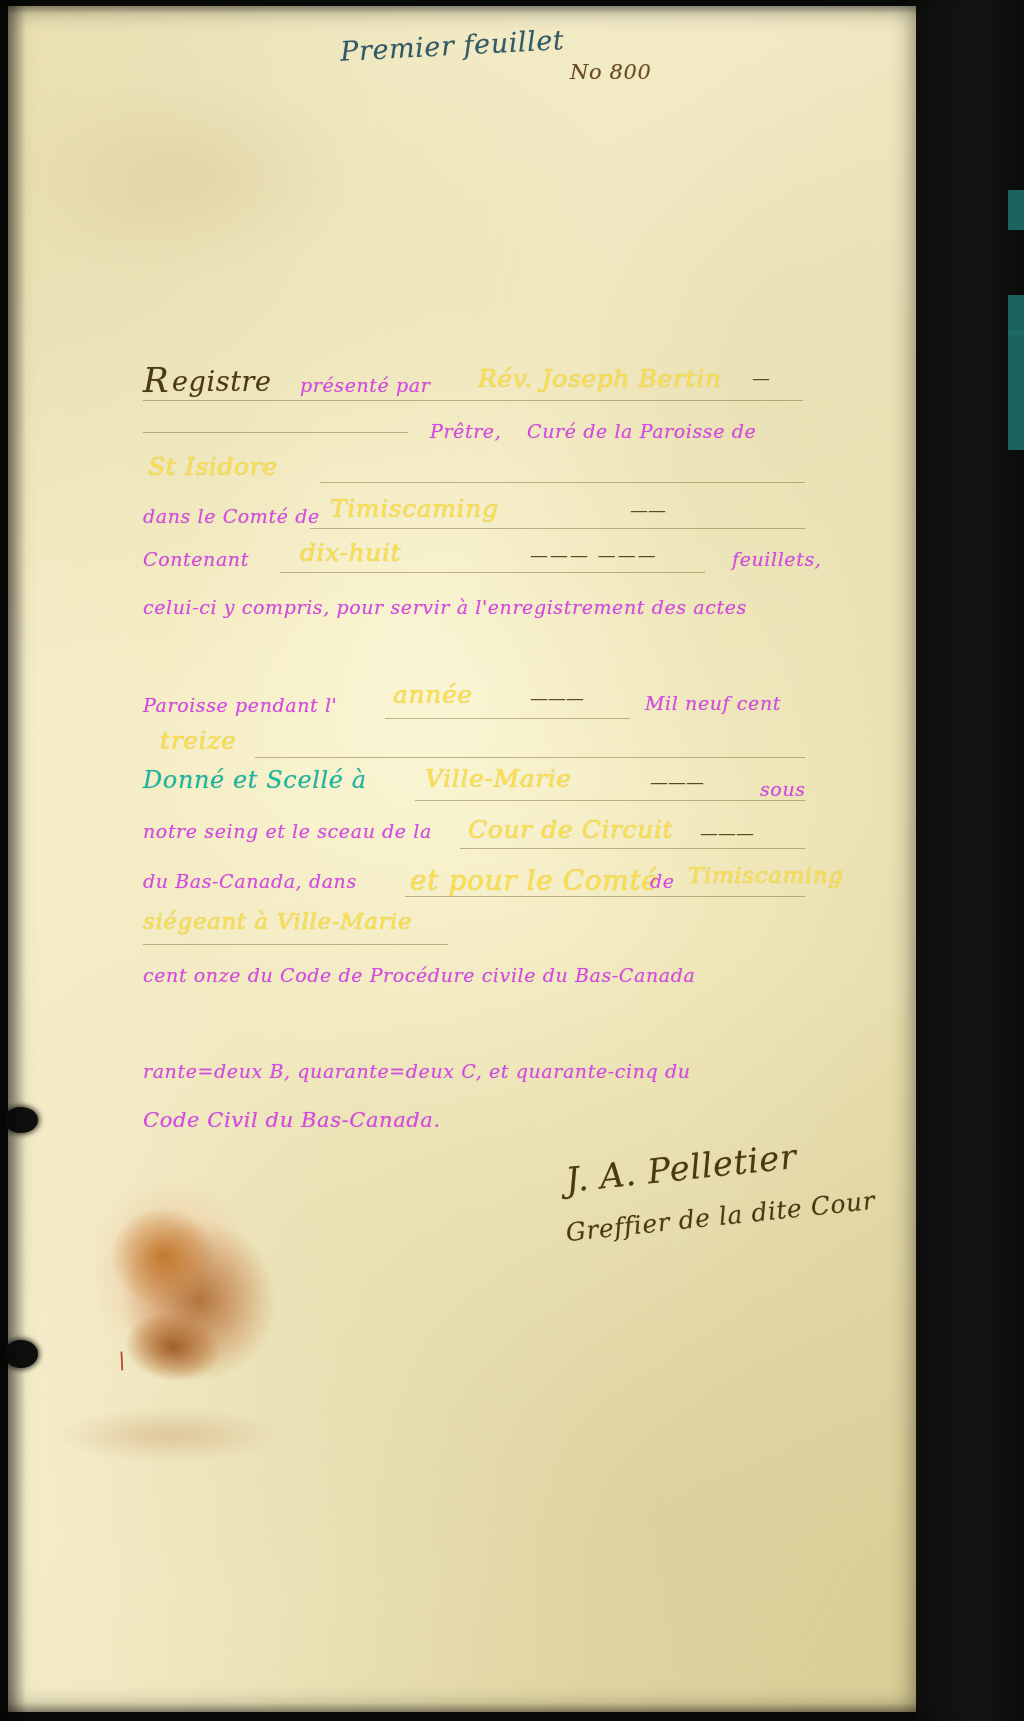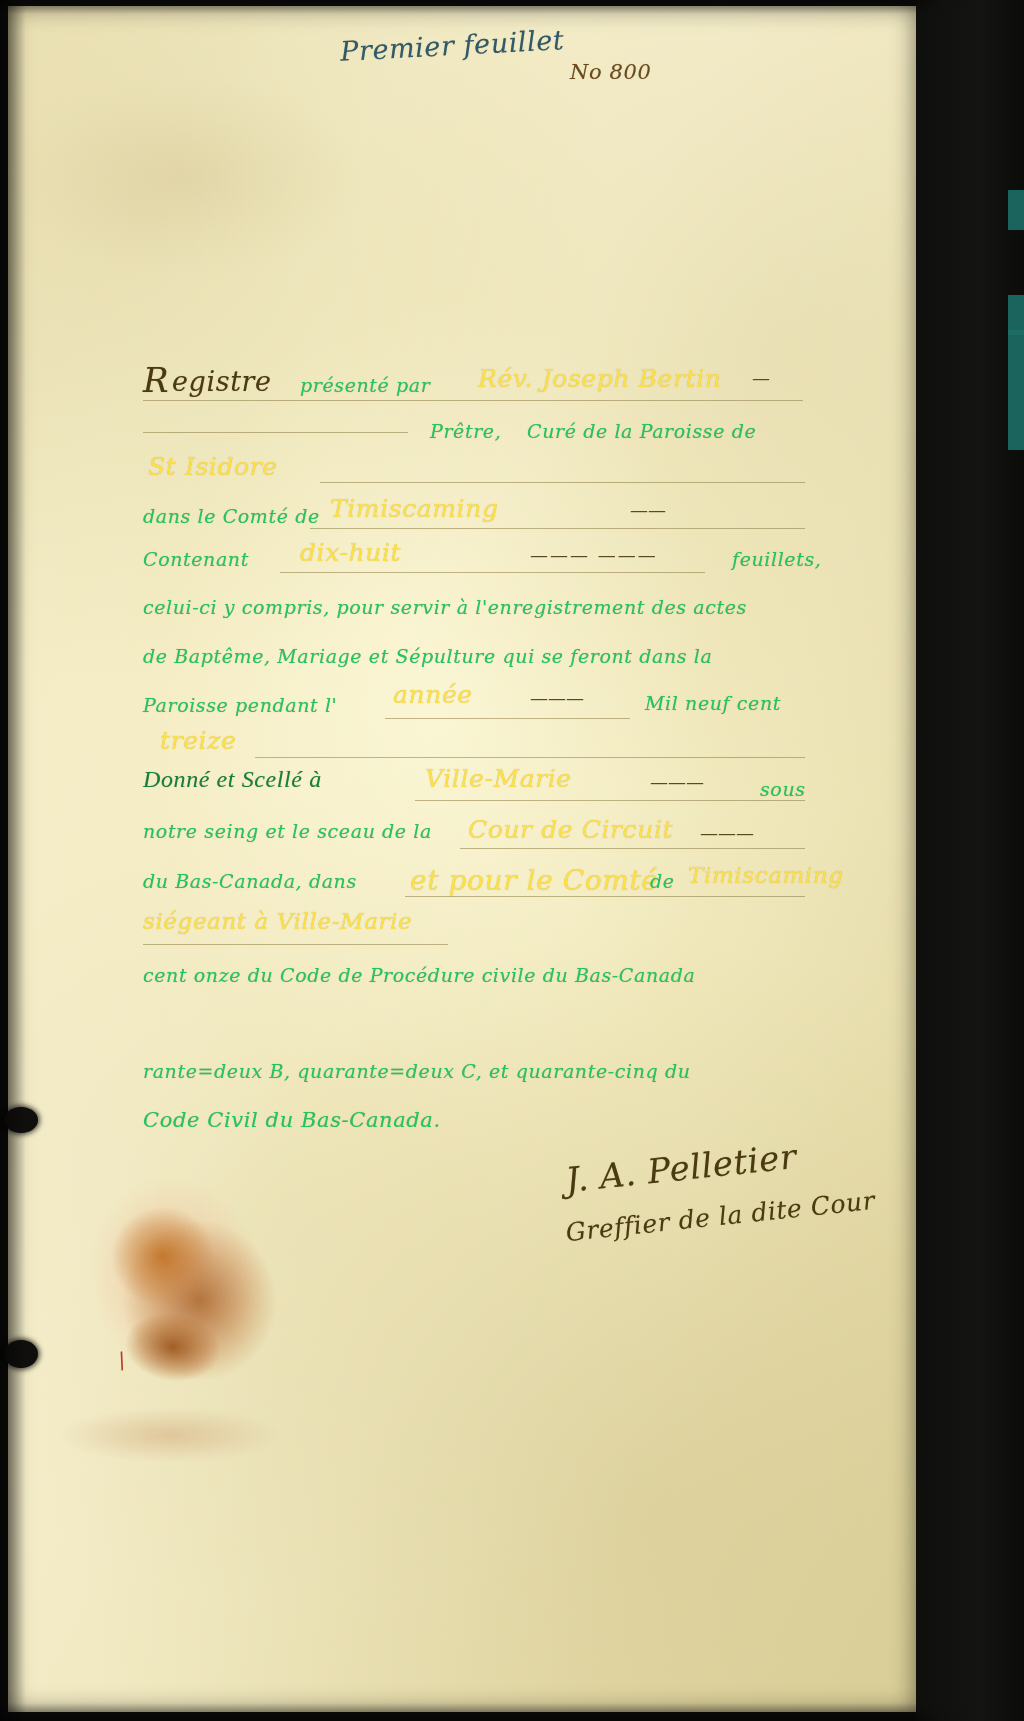--- a/index.html
+++ b/index.html
@@ -87,21 +87,21 @@
     font-style: italic;
     white-space: nowrap;
     letter-spacing: 0.6px;
     text-shadow: 0 0 1px rgba(90,70,25,0.35);
   }
   .ink-fill {           
     color: #fde047;
     font-size: 25px;
   }
   .ink-print {          
-    color: #22c55e;
+    color: #d946ef;
     font-size: 19px;
   }
   .ink-blue {
     color: #2f5a6b;
     font-size: 27px;
   }
 
   .big-R {
     font-size: 34px;
     color: #4a3a12;
@@ -193,32 +193,31 @@
   <div class="squiggle" style="left:630px; top:500px;">——</div>
   <div class="rule" style="left:310px; top:528px; width:495px;"></div>
 
   <div class="hand ink-print" style="left:143px; top:548px;">Contenant</div>
   <div class="hand ink-fill" style="left:300px; top:538px;">dix-huit</div>
   <div class="squiggle" style="left:530px; top:545px; letter-spacing:2px;">———  ———</div>
   <div class="hand ink-print" style="left:712px; top:548px;margin-left:20px;">feuillets,</div>
   <div class="rule" style="left:280px; top:572px; width:425px;"></div>
 
   <div class="hand ink-print" style="left:143px; top:596px;">celui-ci y compris, pour servir à l'enregistrement des actes</div>
-  <div class="hand ink-print" style="left:143px; top:645px;">de Baptême, Mariage et Sépulture qui se feront dans la</div>
 
   <div class="hand ink-print" style="left:143px; top:694px;">Paroisse pendant l'</div>
   <div class="hand ink-fill" style="left:393px; top:680px;">année</div>
   <div class="squiggle" style="left:530px; top:688px;">———</div>
   <div class="hand ink-print" style="left:645px; top:692px;">Mil neuf cent</div>
   <div class="rule" style="left:385px; top:718px; width:245px;"></div>
 
   <div class="hand ink-fill" style="left:160px; top:726px;">treize</div>
   <div class="rule" style="left:255px; top:757px; width:550px;"></div>
 
-  <div class="hand" style="left:143px; top:766px; font-size:24px; color:#15803d;font-family:Liberation Serif, serif;">Donné et Scellé à</div>
+  <div class="hand" style="left:143px; top:766px; font-size:24px; color:#14b8a6;">Donné et Scellé à</div>
   <div class="hand ink-fill" style="left:425px; top:764px;">Ville-Marie</div>
   <div class="squiggle" style="left:650px; top:772px;">———</div>
   <div class="hand ink-print" style="left:760px; top:778px;">sous</div>
   <div class="rule" style="left:415px; top:800px; width:390px;"></div>
 
   <div class="hand ink-print" style="left:143px; top:820px;">notre seing et le sceau de la</div>
   <div class="hand ink-fill" style="left:468px; top:815px;">Cour de Circuit</div>
   <div class="squiggle" style="left:700px; top:823px;">———</div>
   <div class="rule" style="left:460px; top:848px; width:345px;"></div>
 

